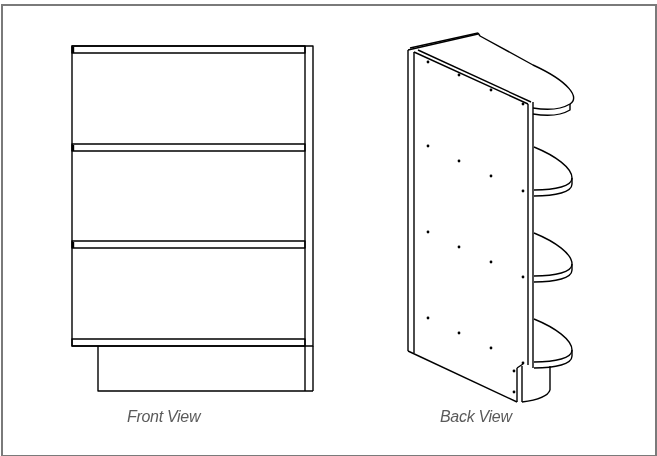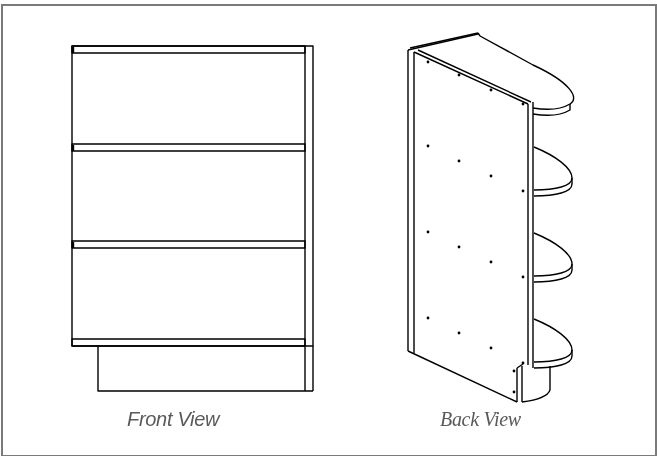--- a/index.html
+++ b/index.html
@@ -5,25 +5,25 @@
     html, body { margin: 0; padding: 0; background: #ffffff; }
     body { width: 657px; height: 456px; position: relative; overflow: hidden; }
     .frame {
       position: absolute; left: 1px; top: 4px; width: 652px; height: 449px;
       border: 2px solid #7a7a7a; box-sizing: content-box;
     }
     svg.drawing { position: absolute; left: 0; top: 0; }
     .caption {
       position: absolute; top: 408px;
       font-family: "Liberation Sans", sans-serif; font-style: italic;
-      font-size: 20px; color: #5a5a5a; letter-spacing: -0.3px;
+      font-size: 16px; color: #5a5a5a; letter-spacing: -0.3px;
       white-space: nowrap;
     }
     .caption.front { left: 127px; }
-    .caption.back { left: 440px; font-family: Liberation Serif, serif; }
+    .caption.back { left: 440px; }
   </style>
 </head>
 <body>
 
 <div class="frame"></div>
 
 <svg class="drawing" width="657" height="456" viewBox="0 0 657 456" fill="none" stroke="#000" stroke-width="1.4" stroke-linejoin="round">
 
   <g>
 

